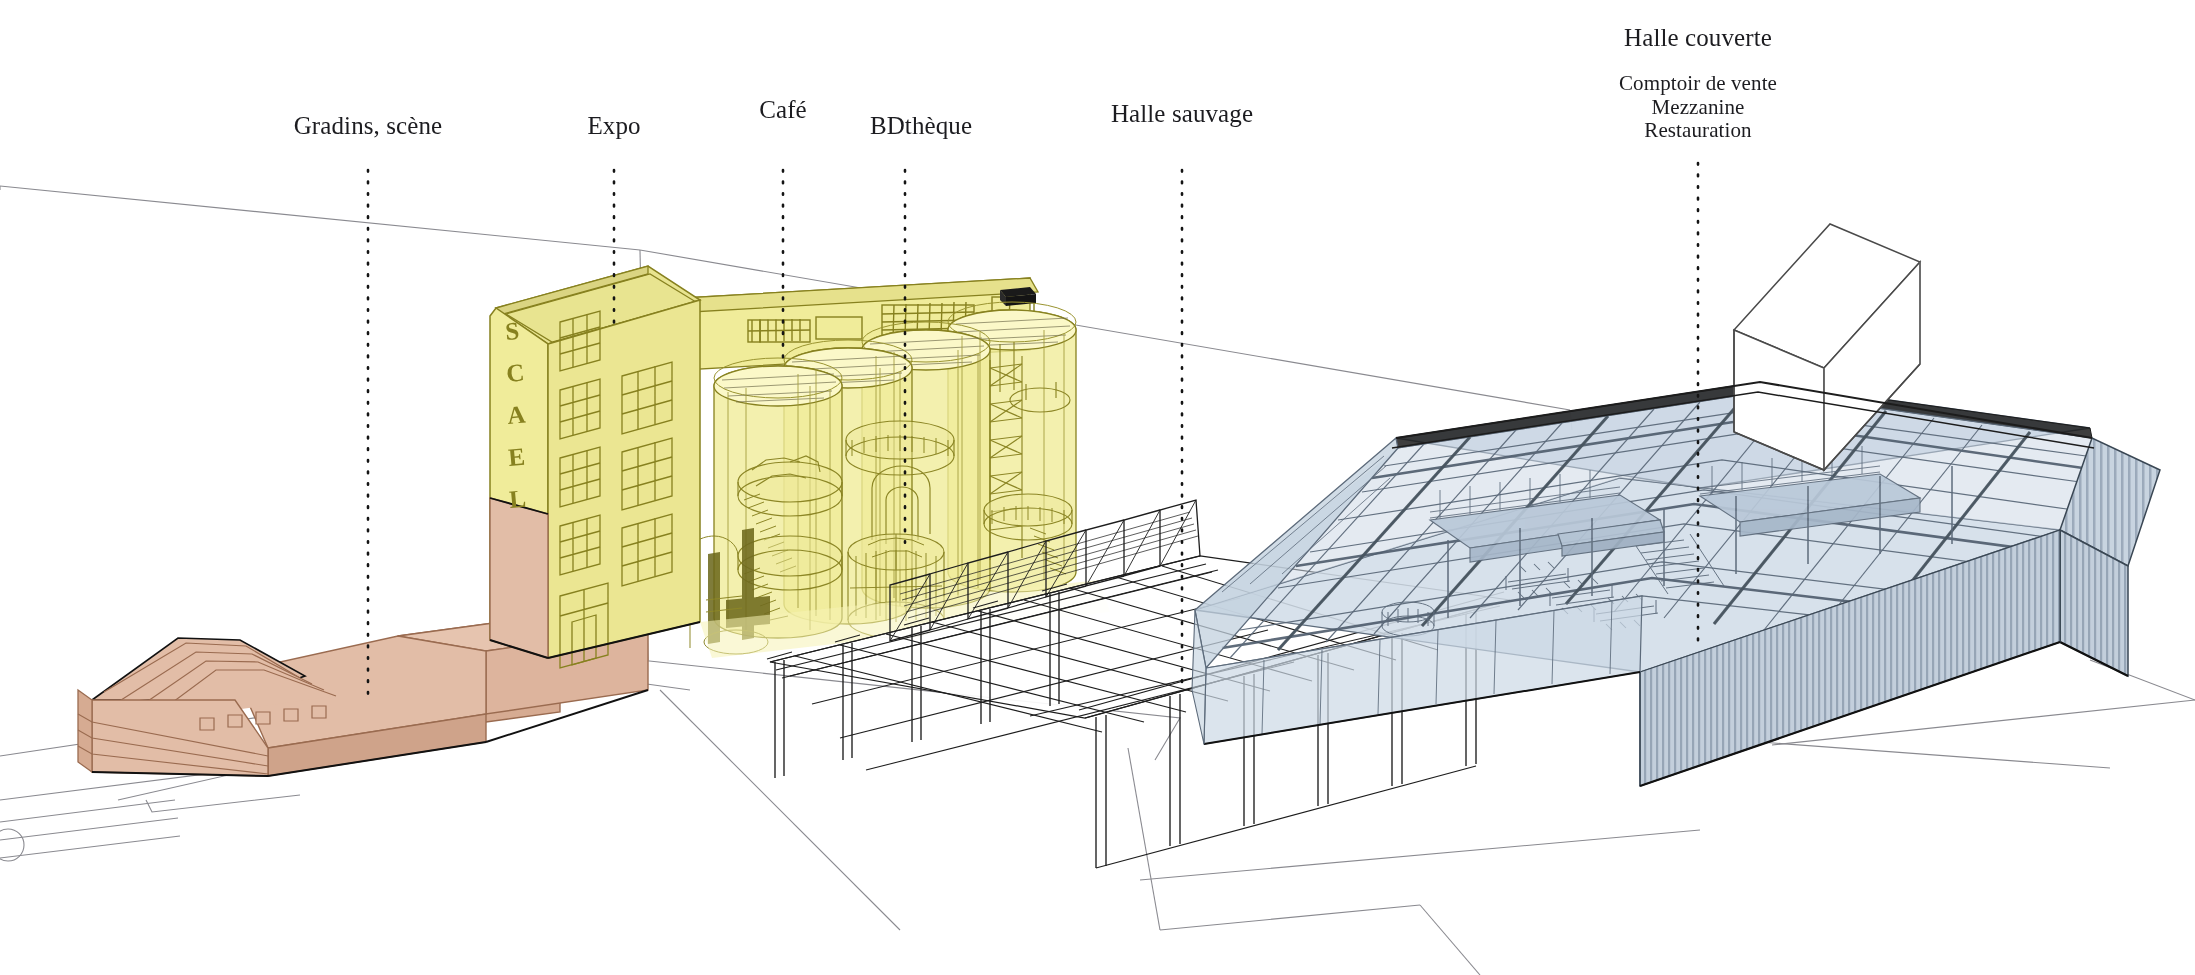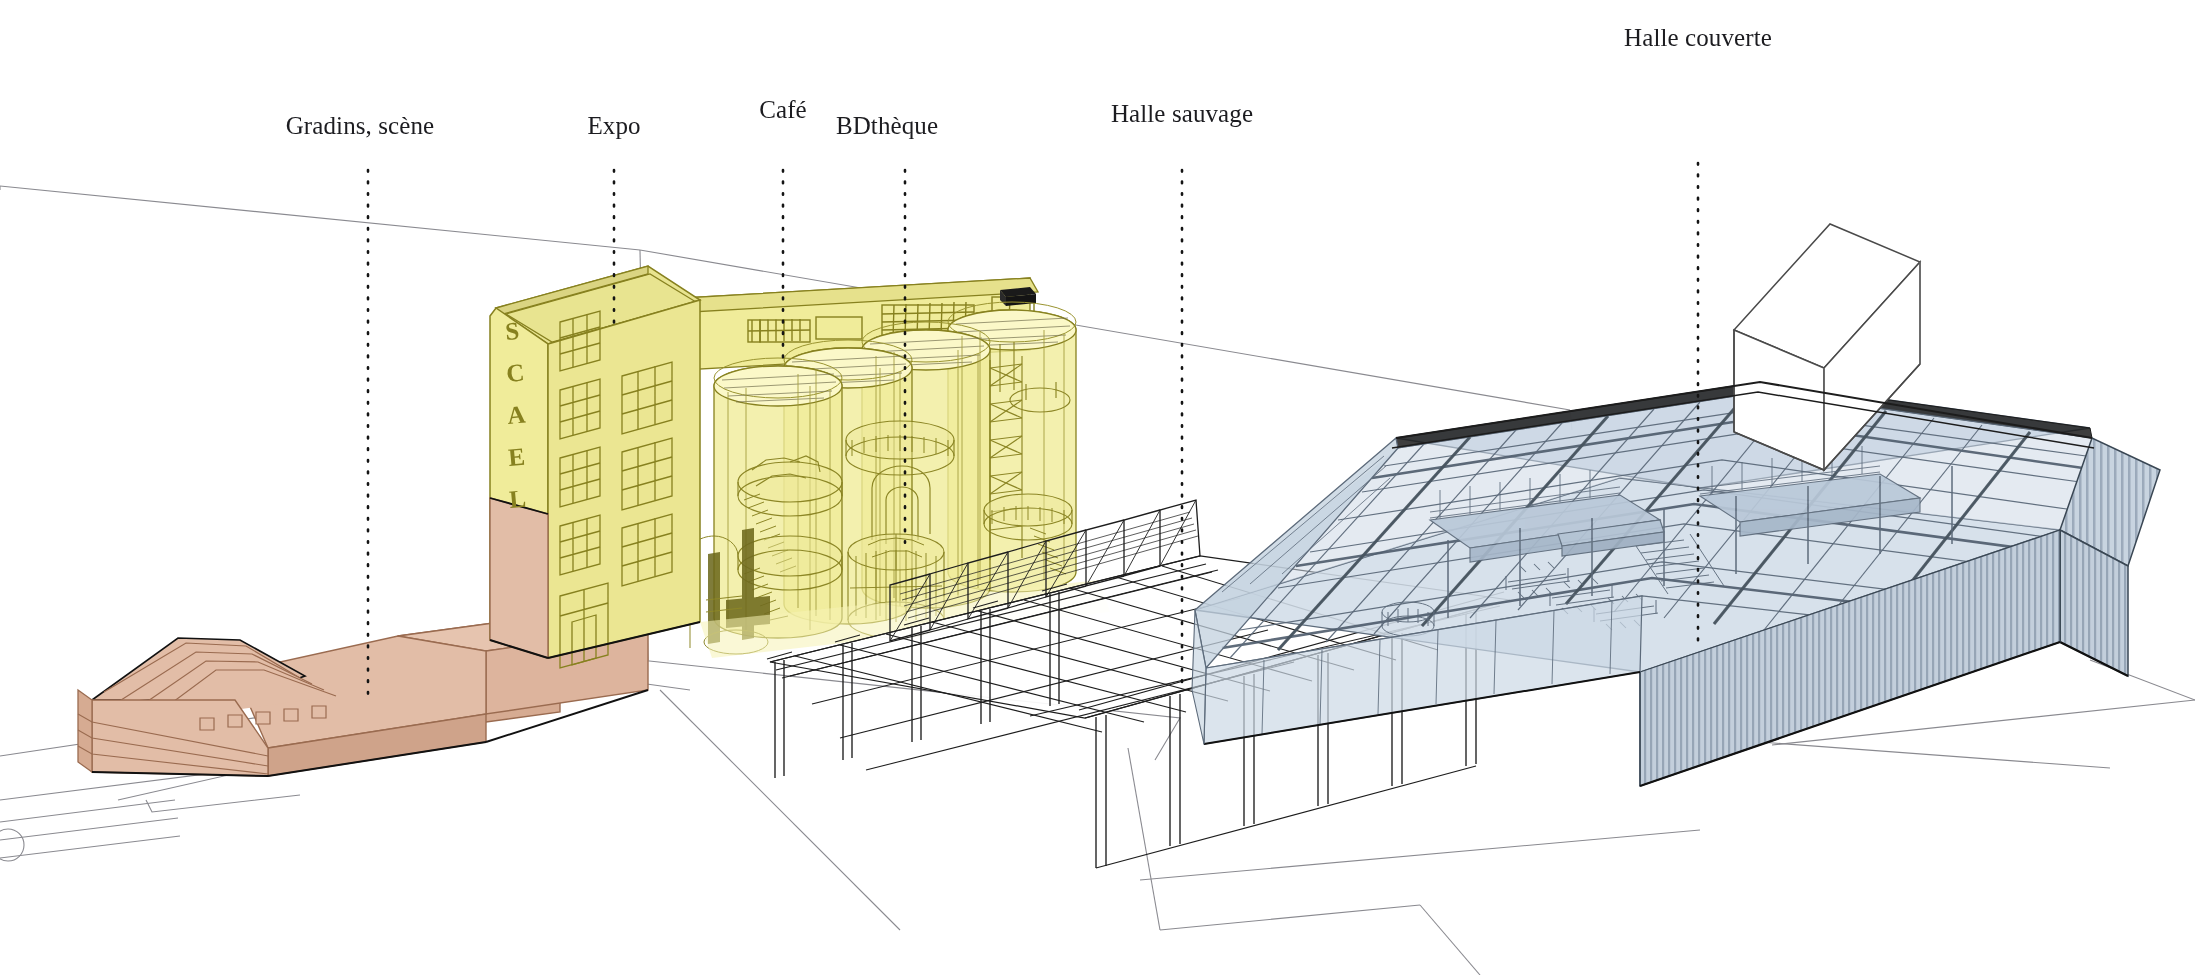--- a/index.html
+++ b/index.html
@@ -580,38 +580,43 @@
       <line x1="368" y1="170" x2="368" y2="700" stroke="#141414" stroke-width="2.6" stroke-dasharray="1.6 10" stroke-linecap="round"></line>
       <line x1="614" y1="170" x2="614" y2="330" stroke="#141414" stroke-width="2.6" stroke-dasharray="1.6 10" stroke-linecap="round"></line>
       <line x1="783" y1="170" x2="783" y2="360" stroke="#141414" stroke-width="2.6" stroke-dasharray="1.6 10" stroke-linecap="round"></line>
       <line x1="905" y1="170" x2="905" y2="550" stroke="#141414" stroke-width="2.6" stroke-dasharray="1.6 10" stroke-linecap="round"></line>
       <line x1="1182" y1="170" x2="1182" y2="690" stroke="#141414" stroke-width="2.6" stroke-dasharray="1.6 10" stroke-linecap="round"></line>
       <line x1="1698" y1="163" x2="1698" y2="650" stroke="#141414" stroke-width="2.6" stroke-dasharray="1.6 10" stroke-linecap="round"></line>
     </g>
 
   </svg>
 
-  <div class="callout-label" style="left:360px; top:112px;">
+  <div class="callout-label" style="left:368px; top:112px;">
     <span class="ln">Gradins, scène</span>
   </div>
 
   <div class="callout-label" style="left:614px; top:112px;">
     <span class="ln">Expo</span>
   </div>
 
   <div class="callout-label" style="left:783px; top:96px;">
     <span class="ln">Café</span>
   </div>
 
-  <div class="callout-label" style="left:887px; top:112px;">
+  <div class="callout-label" style="left:921px; top:112px;">
     <span class="ln">BDthèque</span>
   </div>
 
   <div class="callout-label" style="left:1182px; top:100px;">
     <span class="ln">Halle sauvage</span>
   </div>
 
   <div class="callout-label" style="left:1698px; top:24px;">
     <span class="ln">Halle couverte</span>
   </div>
 
+  <div class="callout-label small" style="left:1698px; top:72px;">
+    <span class="ln">Comptoir de vente</span>
+    <span class="ln">Mezzanine</span>
+    <span class="ln">Restauration</span>
+  </div>
 
 </div>
 
 </body></html>

